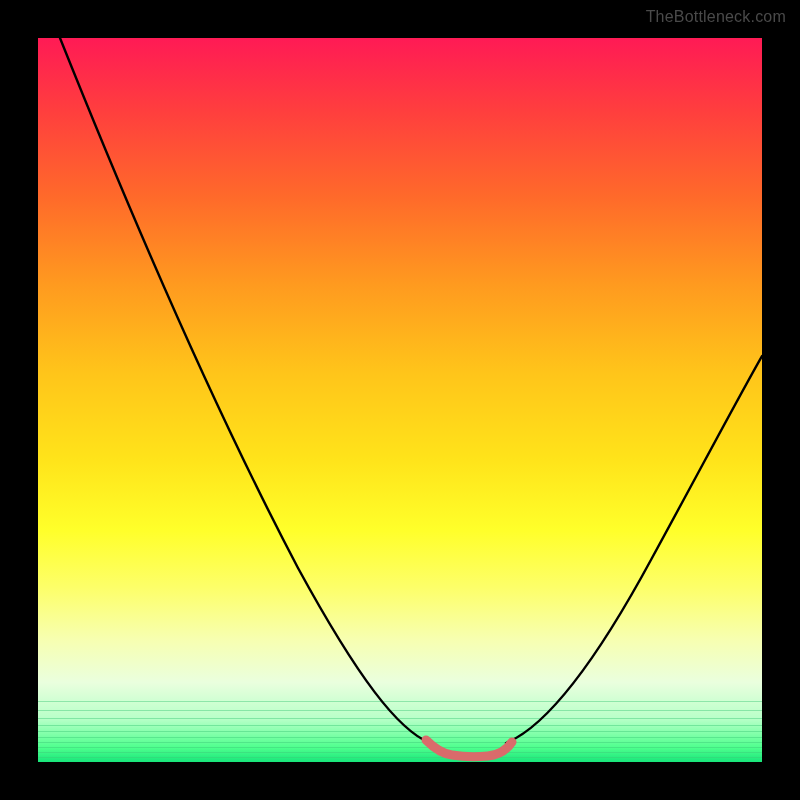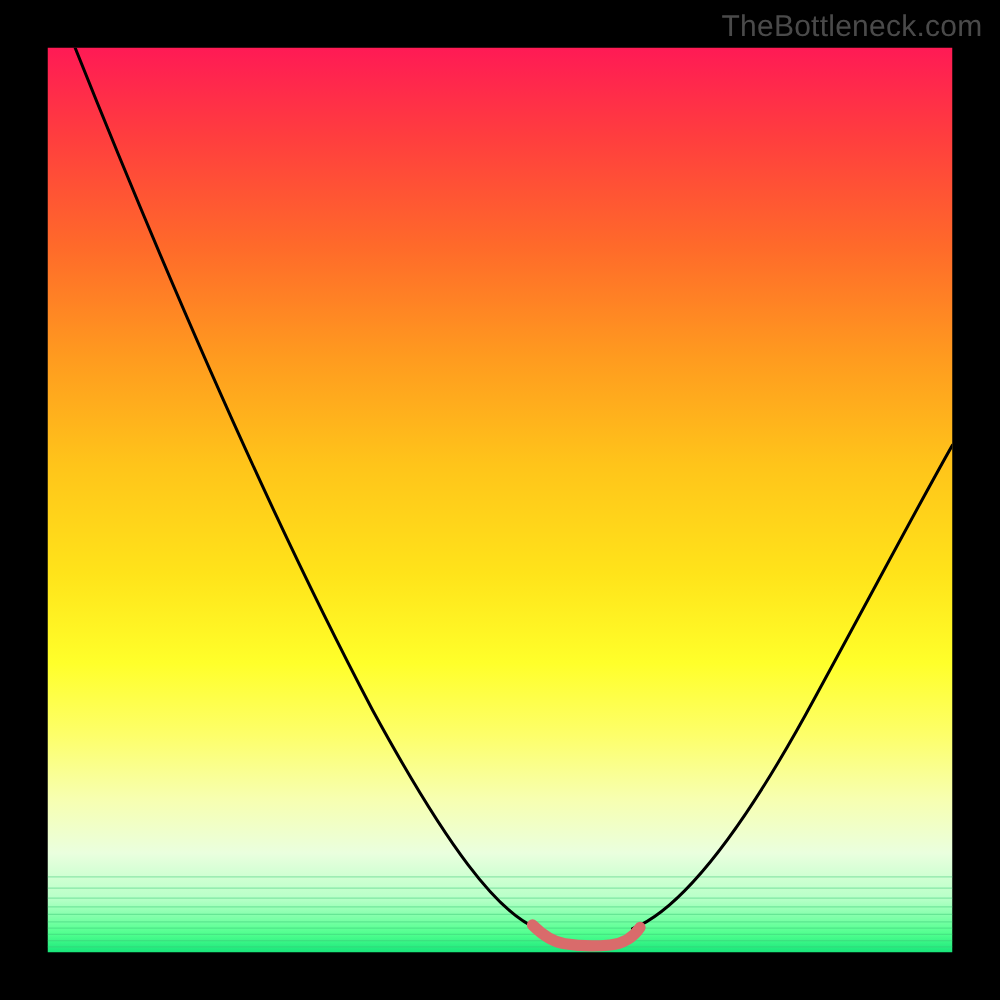--- a/index.html
+++ b/index.html
@@ -64,21 +64,21 @@
     position: absolute;
     inset: 0;
     width: 100%;
     height: 100%;
   }
   .watermark {
     position: absolute;
     top: 8px;
     right: 14px;
     color: #4a4a4a;
-    font-size: 24px;
+    font-size: 16px;
     font-weight: 500;
     letter-spacing: 0.2px;
     user-select: none;
   }
 </style>
 </head>
 <body>
 
 <div class="frame">
 

